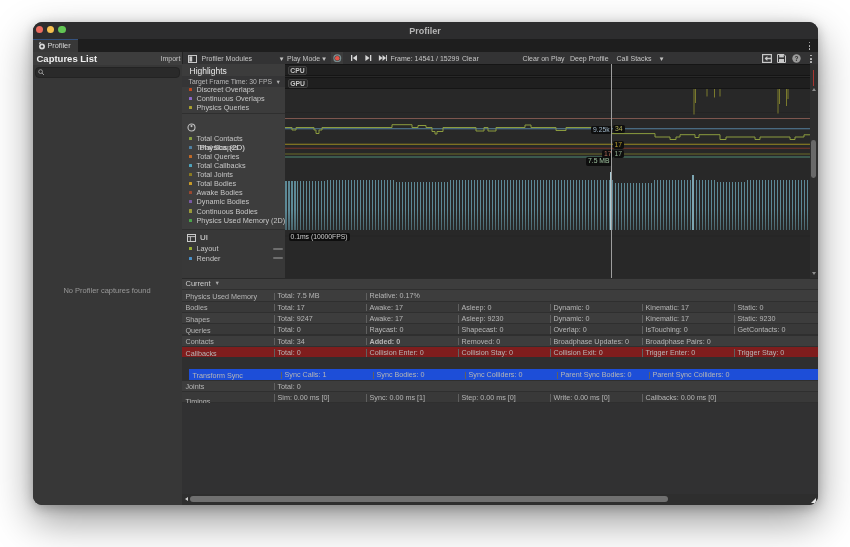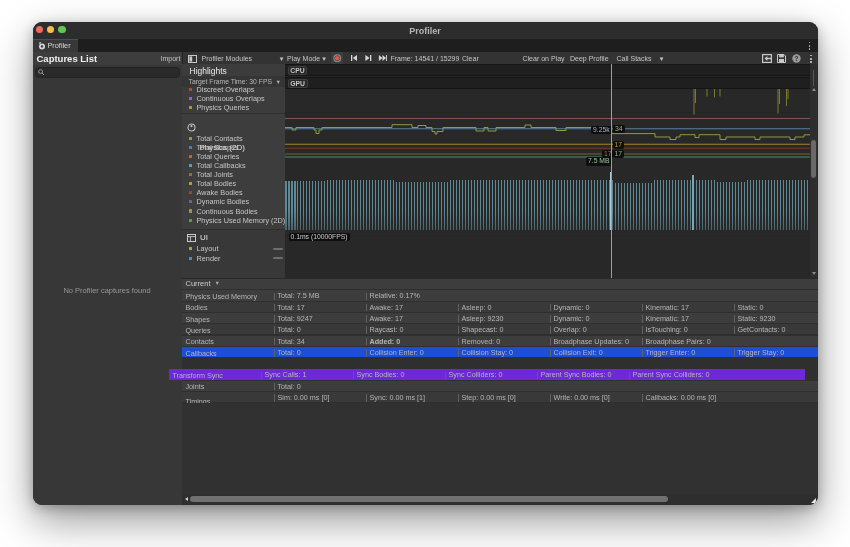--- a/index.html
+++ b/index.html
@@ -250,36 +250,36 @@
       <div style="position:absolute;left:96.0px;top:0;height:10.45px;line-height:11px;white-space:nowrap;">Total: 34</div>
       <div style="position:absolute;left:184.5px;top:2.3px;width:1px;height:7.5px;background:#606060;"></div>
       <div style="position:absolute;left:188.0px;top:0;height:10.45px;line-height:11px;white-space:nowrap;font-weight:bold;">Added: 0</div>
       <div style="position:absolute;left:276.5px;top:2.3px;width:1px;height:7.5px;background:#606060;"></div>
       <div style="position:absolute;left:280.0px;top:0;height:10.45px;line-height:11px;white-space:nowrap;">Removed: 0</div>
       <div style="position:absolute;left:368.5px;top:2.3px;width:1px;height:7.5px;background:#606060;"></div>
       <div style="position:absolute;left:372.0px;top:0;height:10.45px;line-height:11px;white-space:nowrap;">Broadphase Updates: 0</div>
       <div style="position:absolute;left:460.5px;top:2.3px;width:1px;height:7.5px;background:#606060;"></div>
       <div style="position:absolute;left:464.0px;top:0;height:10.45px;line-height:11px;white-space:nowrap;">Broadphase Pairs: 0</div>
     </div>
-<div class="a" style="left:149px;top:325.30000000000007px;width:636px;height:10.3px;background:#1d4ed8;color:#b6b6b6;font-size:7.2px;">
+<div class="a" style="left:149px;top:325.30000000000007px;width:636px;height:10.3px;background:#7f1d1d;color:#b6b6b6;font-size:7.2px;">
       <div style="position:absolute;left:4px;top:1.8px;height:10.3px;line-height:10.8px;white-space:nowrap;">Callbacks</div>
       <div style="position:absolute;left:92.5px;top:2.3px;width:1px;height:7.5px;background:#606060;"></div>
       <div style="position:absolute;left:96.0px;top:0;height:10.45px;line-height:11px;white-space:nowrap;">Total: 0</div>
       <div style="position:absolute;left:184.5px;top:2.3px;width:1px;height:7.5px;background:#606060;"></div>
       <div style="position:absolute;left:188.0px;top:0;height:10.45px;line-height:11px;white-space:nowrap;">Collision Enter: 0</div>
       <div style="position:absolute;left:276.5px;top:2.3px;width:1px;height:7.5px;background:#606060;"></div>
       <div style="position:absolute;left:280.0px;top:0;height:10.45px;line-height:11px;white-space:nowrap;">Collision Stay: 0</div>
       <div style="position:absolute;left:368.5px;top:2.3px;width:1px;height:7.5px;background:#606060;"></div>
       <div style="position:absolute;left:372.0px;top:0;height:10.45px;line-height:11px;white-space:nowrap;">Collision Exit: 0</div>
       <div style="position:absolute;left:460.5px;top:2.3px;width:1px;height:7.5px;background:#606060;"></div>
       <div style="position:absolute;left:464.0px;top:0;height:10.45px;line-height:11px;white-space:nowrap;">Trigger Enter: 0</div>
       <div style="position:absolute;left:552.5px;top:2.3px;width:1px;height:7.5px;background:#606060;"></div>
       <div style="position:absolute;left:556.0px;top:0;height:10.45px;line-height:11px;white-space:nowrap;">Trigger Stay: 0</div>
     </div>
-<div class="a" style="left:136px;top:347.9000000000001px;width:636px;height:10.3px;background:#6d28d9;color:#b6b6b6;font-size:7.2px;text-align:center;">
+<div class="a" style="left:156px;top:347.9000000000001px;width:636px;height:10.3px;background:#1d4ed8;color:#b6b6b6;font-size:7.2px;text-align:center;">
       <div style="position:absolute;left:4px;top:1.8px;height:10.3px;line-height:10.8px;white-space:nowrap;">Transform Sync</div>
       <div style="position:absolute;left:92.5px;top:2.3px;width:1px;height:7.5px;background:#606060;"></div>
       <div style="position:absolute;left:96.0px;top:0;height:10.45px;line-height:11px;white-space:nowrap;">Sync Calls: 1</div>
       <div style="position:absolute;left:184.5px;top:2.3px;width:1px;height:7.5px;background:#606060;"></div>
       <div style="position:absolute;left:188.0px;top:0;height:10.45px;line-height:11px;white-space:nowrap;">Sync Bodies: 0</div>
       <div style="position:absolute;left:276.5px;top:2.3px;width:1px;height:7.5px;background:#606060;"></div>
       <div style="position:absolute;left:280.0px;top:0;height:10.45px;line-height:11px;white-space:nowrap;">Sync Colliders: 0</div>
       <div style="position:absolute;left:368.5px;top:2.3px;width:1px;height:7.5px;background:#606060;"></div>
       <div style="position:absolute;left:372.0px;top:0;height:10.45px;line-height:11px;white-space:nowrap;">Parent Sync Bodies: 0</div>
       <div style="position:absolute;left:460.5px;top:2.3px;width:1px;height:7.5px;background:#606060;"></div>

